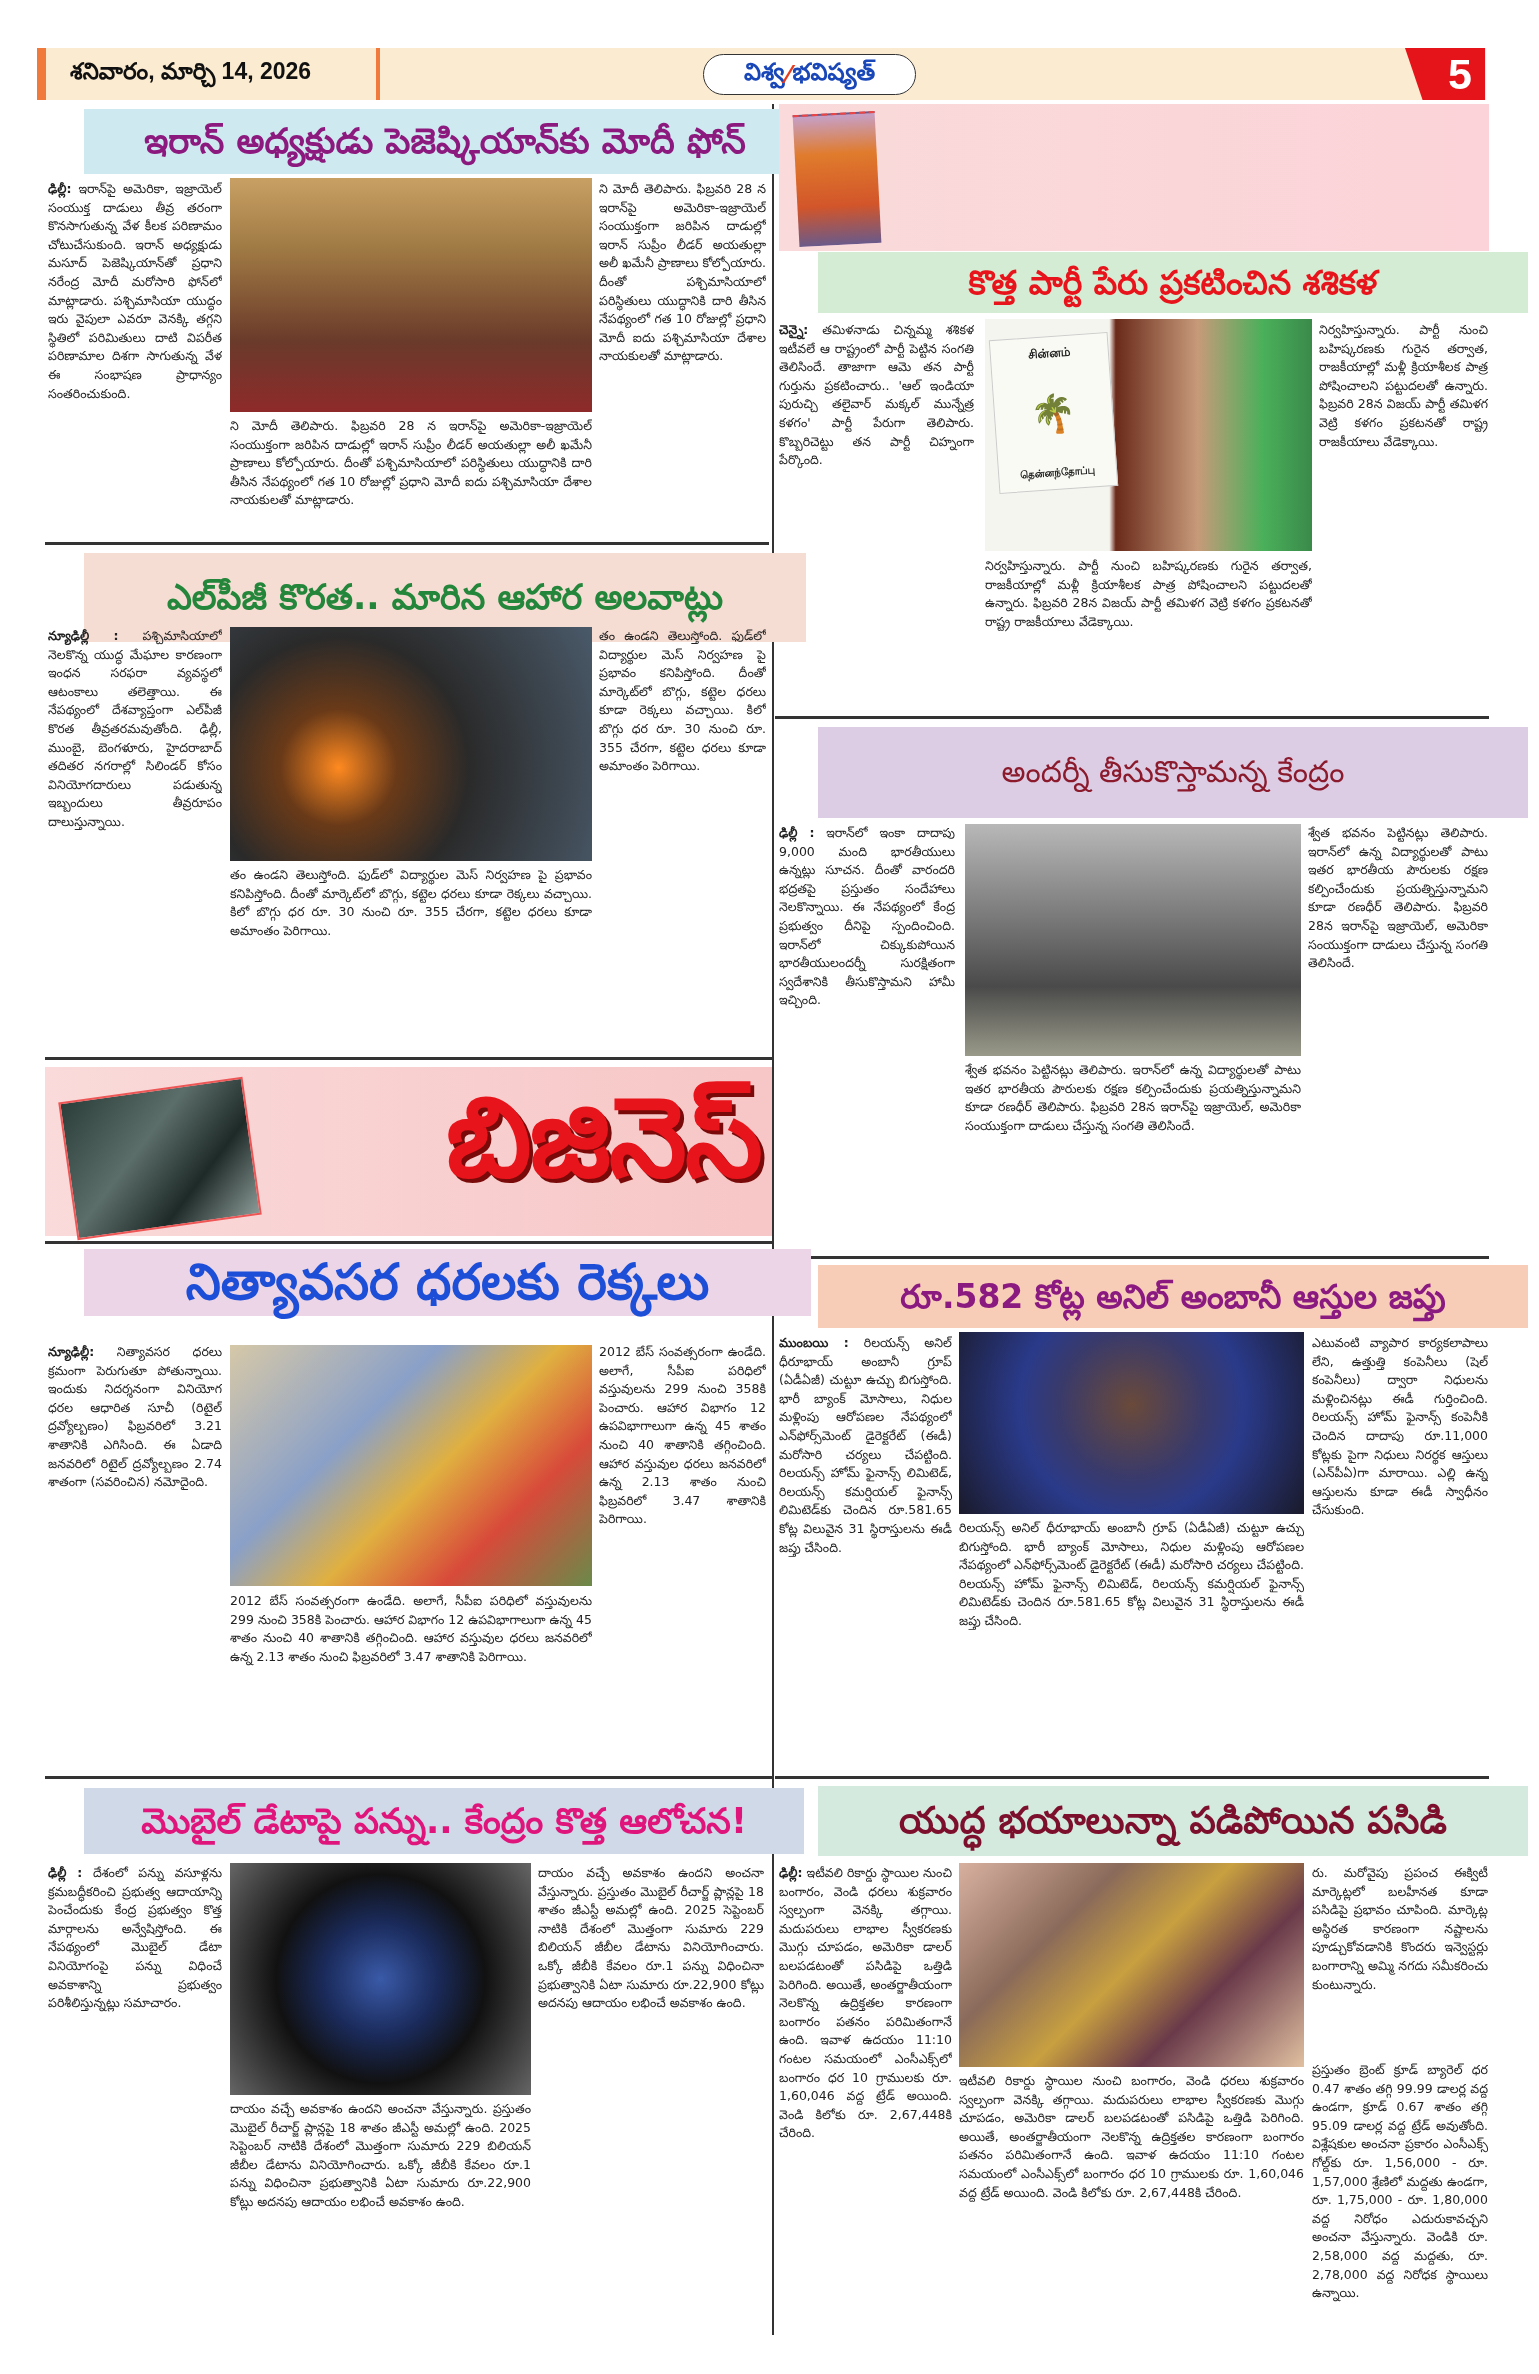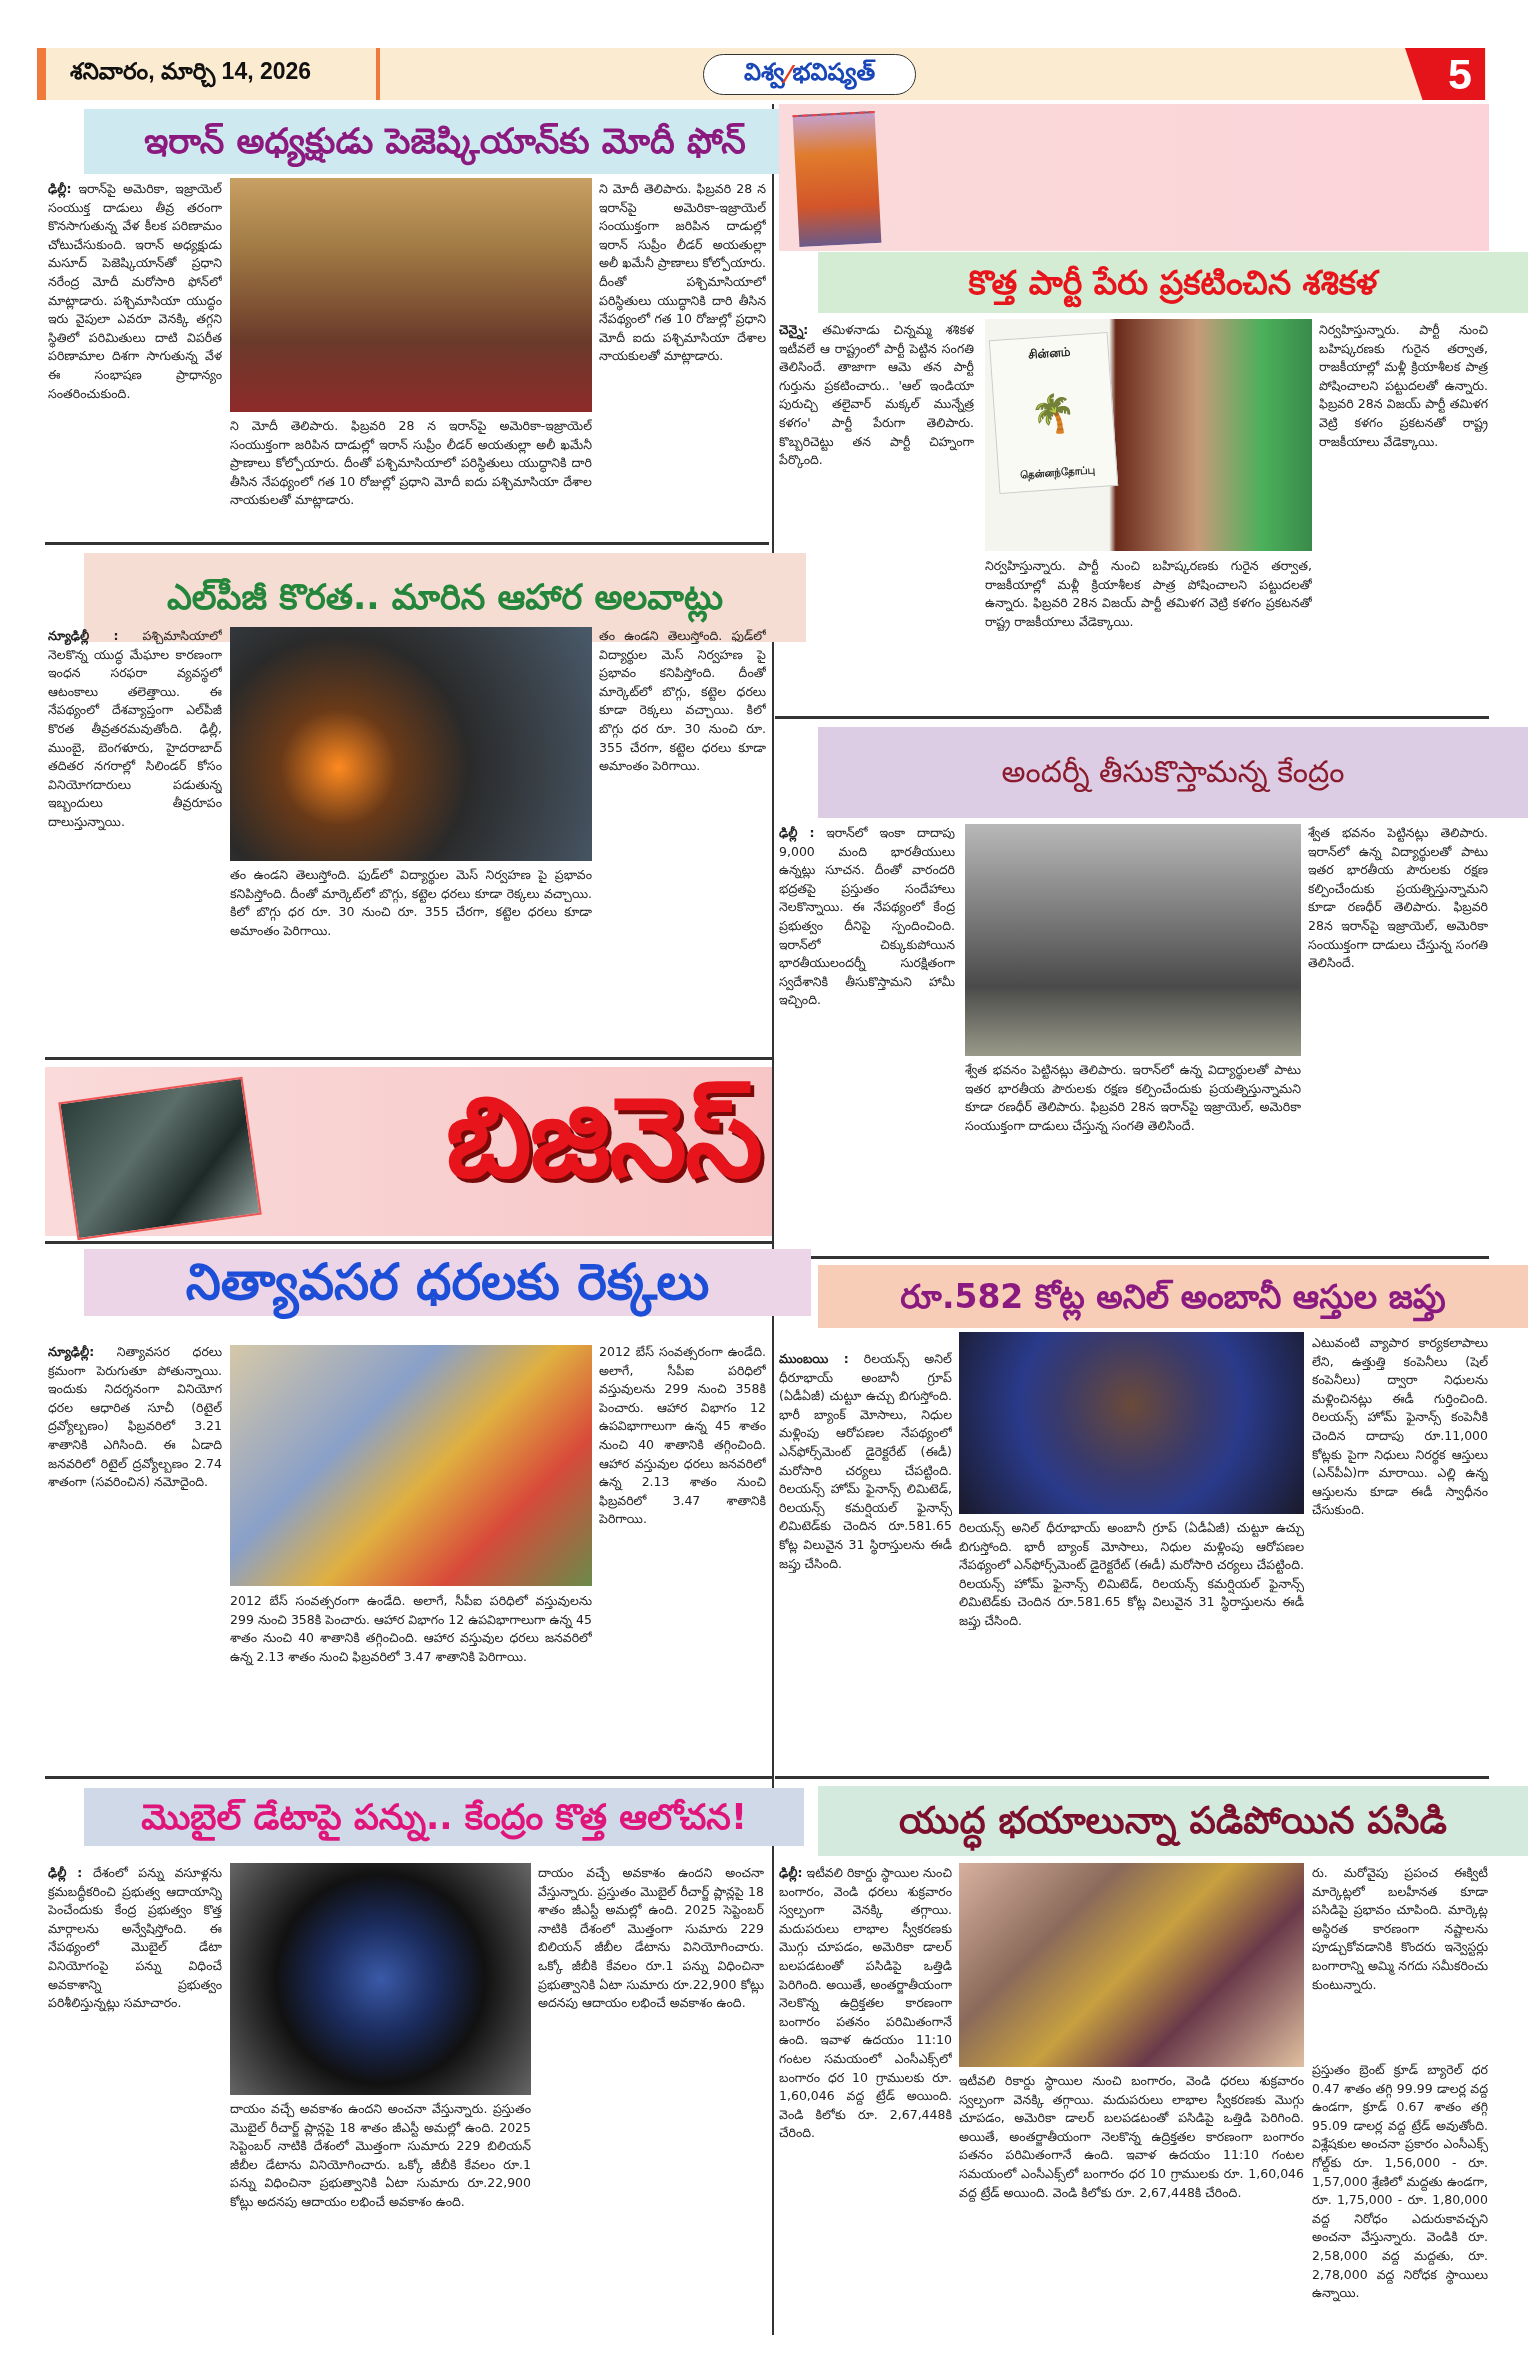--- a/index.html
+++ b/index.html
@@ -19,21 +19,21 @@
   .hrule { height: 2.8px; background: #333; }
 
   
   .headline { display:flex; align-items:center; justify-content:center; text-align:center; font-weight:bold; font-family: "DejaVu Sans", sans-serif; line-height:1.15;margin-left:39px; }
   .h-iran-modi { left: 45px; top: 109px; width: 722px; height: 65px; background: #cfe9f1; color: #8c1a7e; font-size: 35px; }
   .h-lpg { left: 45px; top: 553px; width: 722px; height: 89px; background: #f6ddd3; color: #23863a; font-size: 35px; }
   .banner-business { left: 45px; top: 1067px; width: 727px; height: 169px; background: linear-gradient(90deg,#fadada,#f7c6c6); }
   .banner-business .word { position:absolute; right: 11px; top: 5.6px; font-size: 111px; font-weight:bold; color:#e8141b; text-shadow: 3.7px 3.7px 0 #7a0a0a; font-family: "DejaVu Sans", sans-serif; letter-spacing: -1.9px; }
   .banner-business .pic { position:absolute; left: 22px; top: 22px; width: 186px; height: 139px; transform: rotate(-8deg); background: linear-gradient(135deg,#2c3e3a,#5c6e6a 40%,#1e2a28 70%,#8b9a96); border: 2.8px solid #e55; }
   .h-essential { left: 45px; top: 1249px; width: 727px; height: 67px; background: #ecd5e6; color: #1d4ed8; font-size: 50px; }
-  .h-mobile { left: 45px; top: 1788px; width: 720px; height: 58px; background: #cfd9e8; color: #e0157c; font-size: 35px; }
+  .h-mobile { left: 45px; top: 1788px; width: 720px; height: 66px; background: #cfd9e8; color: #e0157c; font-size: 35px; }
 
   .banner-national { left: 779px; top: 104px; width: 710px; height: 147px; background: linear-gradient(90deg,#fadada,#fbd3d8); }
   .banner-national .word { position:absolute; right: 11px; top: 7.4px; font-size: 104px; font-weight:bold; color:#e8141b; text-shadow: 3.7px 3.7px 0 #7a0a0a; font-family: "DejaVu Sans", sans-serif; }
   .banner-national .pic { position:absolute; left: 16.7px; top: 9.3px; width: 82px; height: 132px; transform: rotate(-3deg); background: linear-gradient(180deg,#c6a0c8,#e07b2c 30%,#d2552a 70%,#6a5a8a); border-top: 2.8px dashed #e44; }
   .h-sasikala { left: 779px; top: 252px; width: 710px; height: 61px; background: #d4ecd4; color: #e8141b; font-size: 33px; }
   .h-iran9000 { left: 779px; top: 727px; width: 710px; height: 91px; background: #dccce4; color: #8a1a2c; font-size: 30px; flex-direction:column; }
   .h-ambani { left: 779px; top: 1265px; width: 710px; height: 63px; background: #f8cdb8; color: #8a1a80; font-size: 33px; }
   .h-gold { left: 779px; top: 1786px; width: 710px; height: 70px; background: #d4eadf; color: #7c0f2c; font-size: 37px; }
 
   
@@ -153,21 +153,21 @@
   <span class="dateline">ఢిల్లీ :</span>
   <span>ఇరాన్‌లో ఇంకా దాదాపు 9,000 మంది భారతీయులు ఉన్నట్లు సూచన. దీంతో వారందరి భద్రతపై ప్రస్తుతం సందేహాలు నెలకొన్నాయి. ఈ నేపథ్యంలో కేంద్ర ప్రభుత్వం దీనిపై స్పందించింది. ఇరాన్‌లో చిక్కుకుపోయిన భారతీయులందర్నీ సురక్షితంగా స్వదేశానికి తీసుకొస్తామని హామీ ఇచ్చింది.</span>
 </div>
 <div class="abs photo ph-smoke"></div>
 <div class="abs col" style="left:965px;top:1061px;width:336px;height:189px;"><span>శ్వేత భవనం పెట్టినట్లు తెలిపారు. ఇరాన్‌లో ఉన్న విద్యార్థులతో పాటు ఇతర భారతీయ పౌరులకు రక్షణ కల్పించేందుకు ప్రయత్నిస్తున్నామని కూడా రణధీర్ తెలిపారు. ఫిబ్రవరి 28న ఇరాన్‌పై ఇజ్రాయెల్, అమెరికా సంయుక్తంగా దాడులు చేస్తున్న సంగతి తెలిసిందే.</span></div>
 <div class="abs col" style="left:1308px;top:824px;width:180px;height:427px;"><span>శ్వేత భవనం పెట్టినట్లు తెలిపారు. ఇరాన్‌లో ఉన్న విద్యార్థులతో పాటు ఇతర భారతీయ పౌరులకు రక్షణ కల్పించేందుకు ప్రయత్నిస్తున్నామని కూడా రణధీర్ తెలిపారు. ఫిబ్రవరి 28న ఇరాన్‌పై ఇజ్రాయెల్, అమెరికా సంయుక్తంగా దాడులు చేస్తున్న సంగతి తెలిసిందే.</span></div>
 
 <div class="abs headline h-ambani">
     <span>రూ.582 కోట్ల అనిల్ అంబానీ ఆస్తుల జప్తు</span>
   </div>
-<div class="abs col" style="left:779px;top:1334px;width:173px;height:436px;margin-top:16px;">
+<div class="abs col" style="left:779px;top:1334px;width:173px;height:436px;">
   <span class="dateline">ముంబయి :</span>
   <span>రిలయన్స్ అనిల్ ధీరూభాయ్ అంబానీ గ్రూప్ (ఏడీఏజీ) చుట్టూ ఉచ్చు బిగుస్తోంది. భారీ బ్యాంక్ మోసాలు, నిధుల మళ్లింపు ఆరోపణల నేపథ్యంలో ఎన్‌ఫోర్స్‌మెంట్ డైరెక్టరేట్ (ఈడీ) మరోసారి చర్యలు చేపట్టింది. రిలయన్స్ హోమ్ ఫైనాన్స్ లిమిటెడ్, రిలయన్స్ కమర్షియల్ ఫైనాన్స్ లిమిటెడ్‌కు చెందిన రూ.581.65 కోట్ల విలువైన 31 స్థిరాస్తులను ఈడీ జప్తు చేసింది.</span>
 </div>
 <div class="abs photo ph-ambani"></div>
 <div class="abs col" style="left:959px;top:1519px;width:345px;height:250px;"><span>రిలయన్స్ అనిల్ ధీరూభాయ్ అంబానీ గ్రూప్ (ఏడీఏజీ) చుట్టూ ఉచ్చు బిగుస్తోంది. భారీ బ్యాంక్ మోసాలు, నిధుల మళ్లింపు ఆరోపణల నేపథ్యంలో ఎన్‌ఫోర్స్‌మెంట్ డైరెక్టరేట్ (ఈడీ) మరోసారి చర్యలు చేపట్టింది. రిలయన్స్ హోమ్ ఫైనాన్స్ లిమిటెడ్, రిలయన్స్ కమర్షియల్ ఫైనాన్స్ లిమిటెడ్‌కు చెందిన రూ.581.65 కోట్ల విలువైన 31 స్థిరాస్తులను ఈడీ జప్తు చేసింది.</span></div>
 <div class="abs col" style="left:1312px;top:1334px;width:176px;height:436px;"><span>ఎటువంటి వ్యాపార కార్యకలాపాలు లేని, ఉత్తుత్తి కంపెనీలు (షెల్ కంపెనీలు) ద్వారా నిధులను మళ్లించినట్లు ఈడీ గుర్తించింది. రిలయన్స్ హోమ్ ఫైనాన్స్ కంపెనీకి చెందిన దాదాపు రూ.11,000 కోట్లకు పైగా నిధులు నిరర్థక ఆస్తులు (ఎన్‌పీఏ)గా మారాయి. ఎల్లి ఉన్న ఆస్తులను కూడా ఈడీ స్వాధీనం చేసుకుంది.</span></div>
 
 <div class="abs headline h-gold">
     <span>యుద్ధ భయాలున్నా పడిపోయిన పసిడి</span>
   </div>

